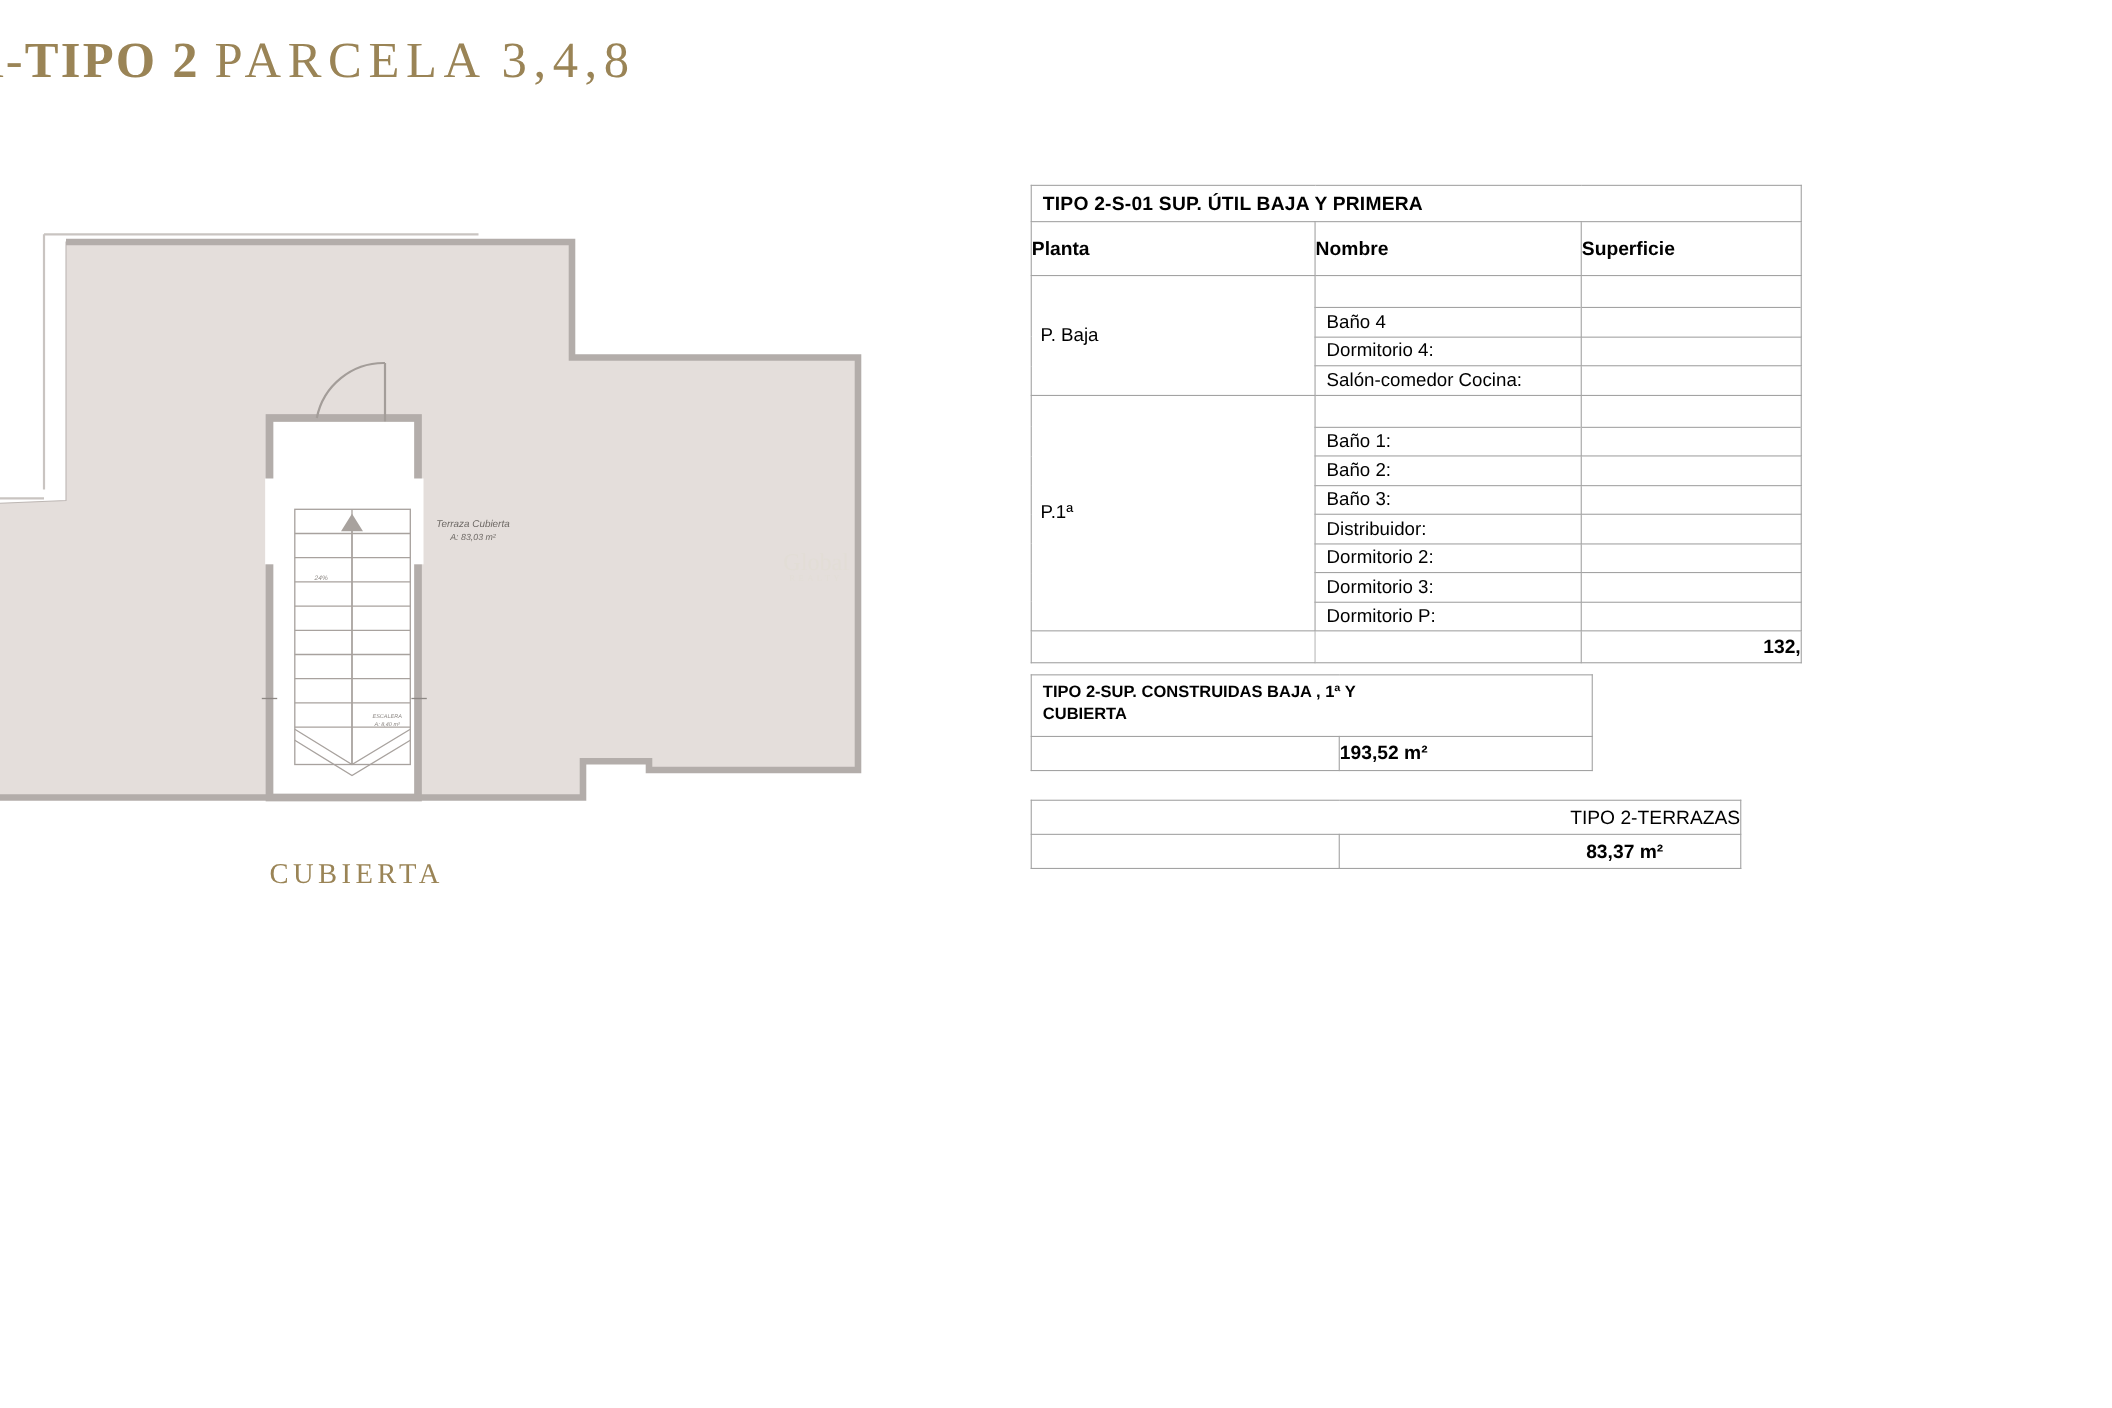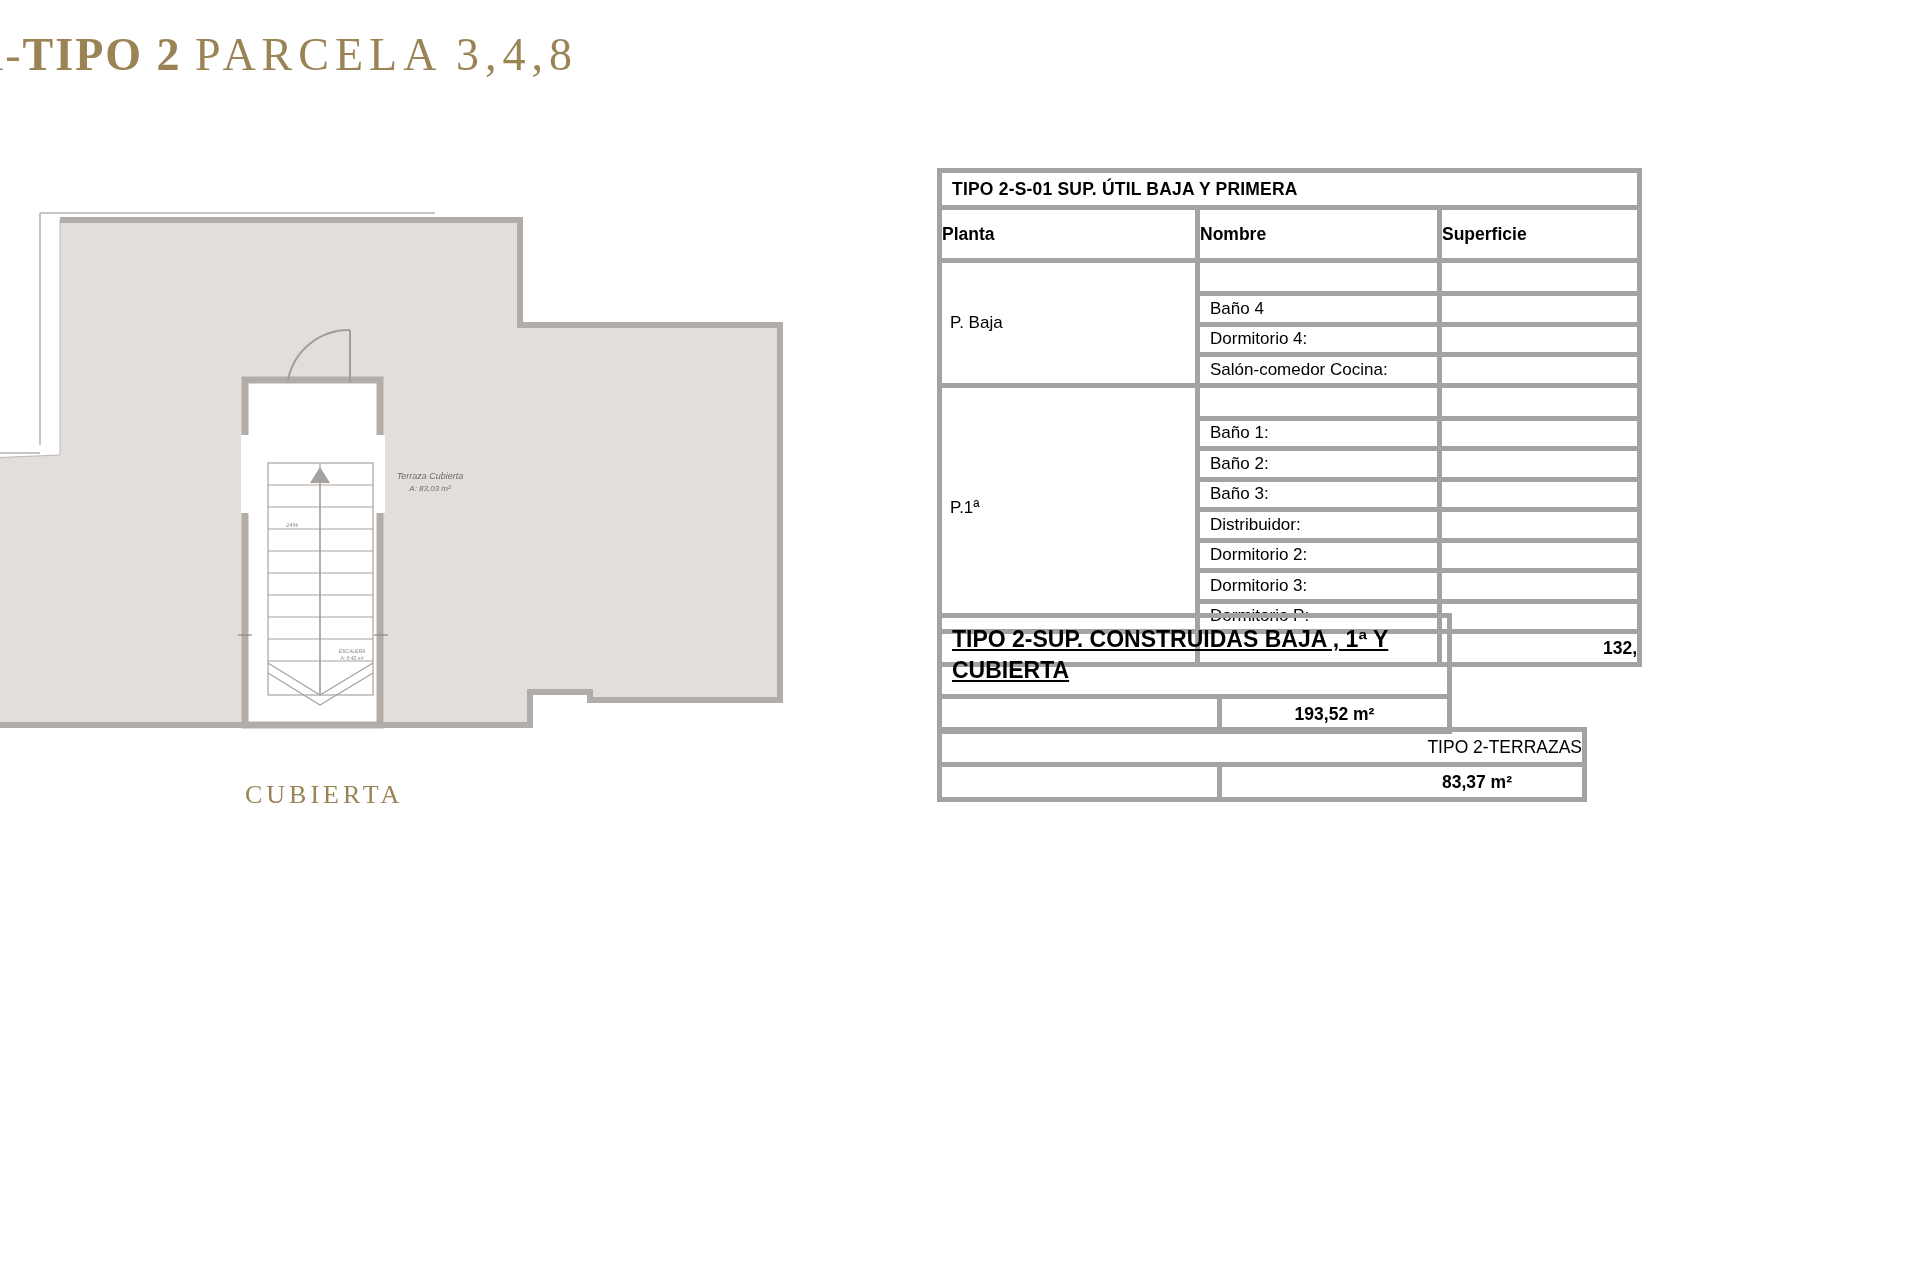--- a/index.html
+++ b/index.html
@@ -64,21 +64,21 @@
   .watermark .wm-sub {
     font-size: 8px;
     letter-spacing: 3px;
   }
 
   table.t {
     border-collapse: collapse;
     table-layout: fixed;
   }
   table.t td, table.t th {
-    border: 5px solid #a3a3a3;
+    border: 1px solid #a3a3a3;
     padding: 0;
     font-weight: normal;
     vertical-align: middle;
   }
 
   
   #table-sup-util {
     position: absolute;
     left: 937px;
     top: 168px;
@@ -119,32 +119,31 @@
   
   #table-construidas {
     position: absolute;
     left: 937px;
     top: 613px;
     width: 510px;
   }
   #table-construidas table { width: 510px; }
   #table-construidas .hdr td {
     font-weight: bold;
-    font-size: 23px;
+    font-size: 15px;
     padding: 6px 10px 8px 10px;
     line-height: 1.35;
-    text-decoration: underline;
   }
   #table-construidas .val-row td {
     height: 30px;
     font-weight: bold;
     font-size: 17.5px;
   }
   #table-construidas .val-row td.v {
-    text-align: center;
+    text-align: left;
   }
 
   
   #table-terrazas {
     position: absolute;
     left: 937px;
     top: 727px;
     width: 645px;
   }
   #table-terrazas table { width: 645px; }

